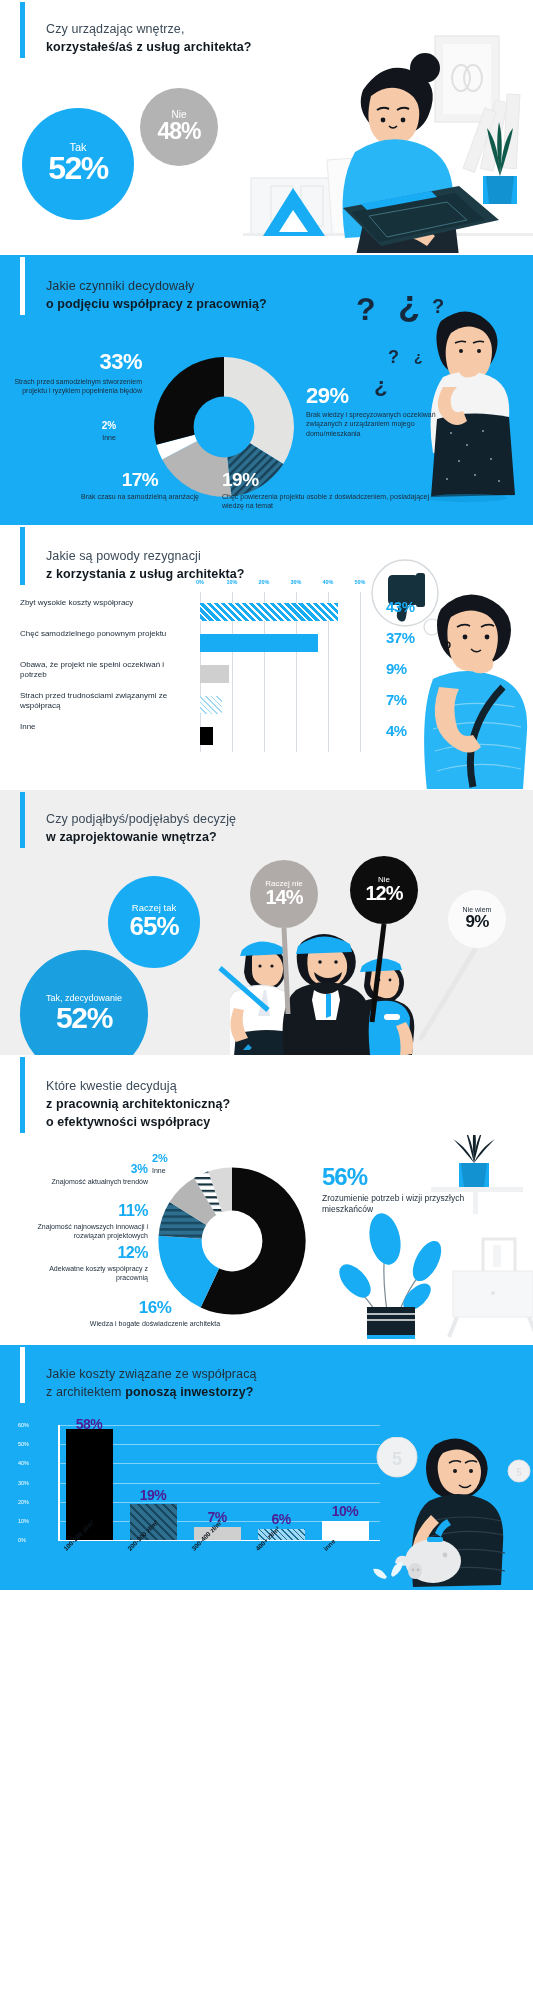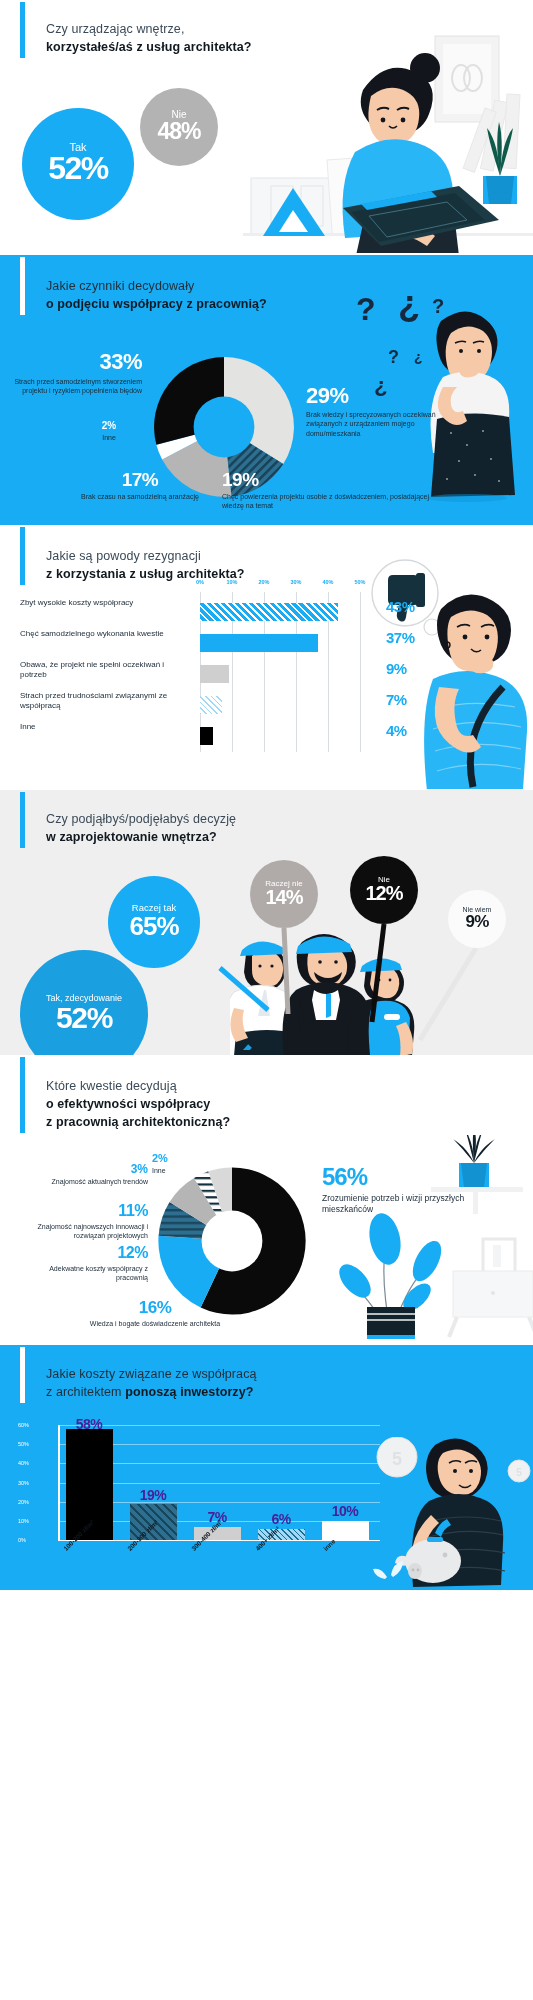--- a/index.html
+++ b/index.html
@@ -348,21 +348,21 @@
         <div class="tlab" style="left:128px;">40%</div>
         <div class="tlab" style="left:160px;">50%</div>
       </div>
 
       <div class="s3-row" style="top:6px;">
         <div class="name">Zbyt wysokie koszty współpracy</div>
         <div class="bar fill-hatchblue" style="width:137.6px;"></div>
         <div class="val">43%</div>
       </div>
       <div class="s3-row" style="top:37px;">
-        <div class="name">Chęć samodzielnego wykonania kwestie</div>
+        <div class="name">Chęć samodzielnego ponownym projektu</div>
         <div class="bar fill-blue" style="width:118.4px;"></div>
         <div class="val">37%</div>
       </div>
       <div class="s3-row" style="top:68px;">
         <div class="name">Obawa, że projekt nie spełni oczekiwań i potrzeb</div>
         <div class="bar fill-grey" style="width:28.8px;"></div>
         <div class="val">9%</div>
       </div>
       <div class="s3-row" style="top:99px;">
         <div class="name">Strach przed trudnościami związanymi ze współpracą</div>
@@ -449,22 +449,22 @@
     </div>
     <div class="bubble" id="s4-tz">
       <span class="t">Tak, zdecydowanie</span>
       <span class="v">52%</span>
     </div>
   </section>
 
   <section class="section sec-white" id="sec5">
     <div class="heading">
       <div class="l1">Które kwestie decydują</div>
+      <div class="l2">z pracownią architektoniczną?</div>
       <div class="l2">o efektywności współpracy</div>
-      <div class="l2">z pracownią architektoniczną?</div>
     </div>
 
     <svg class="s5-decor" viewBox="0 0 200 205">
       <rect x="98" y="52" width="92" height="5" fill="#f0f1f2"></rect>
       <rect x="140" y="57" width="5" height="22" fill="#f0f1f2"></rect>
       <rect x="126" y="28" width="30" height="24" fill="#17ACF4"></rect>
       <path d="M128 28 h26 l-3 24 h-20z" fill="#1292d0"></path>
       <g fill="#12222c">
         <path d="M141 28 C136 8 134 0 132 -6 C138 4 141 16 141 28z"></path>
         <path d="M141 28 C146 8 148 0 150 -6 C144 4 141 16 141 28z"></path>

